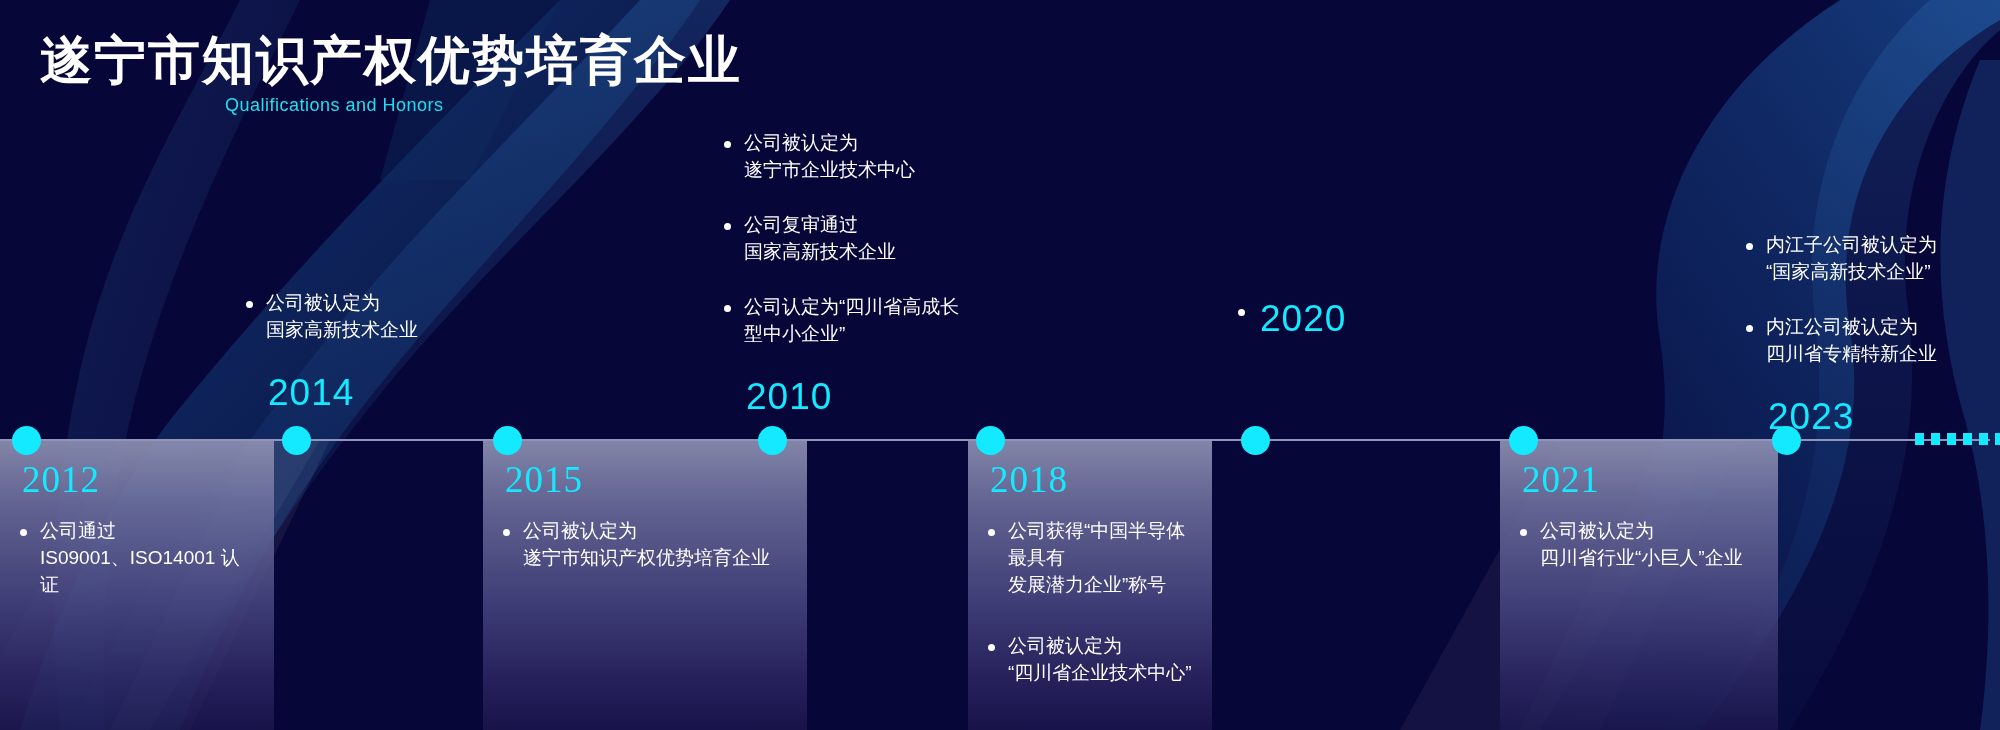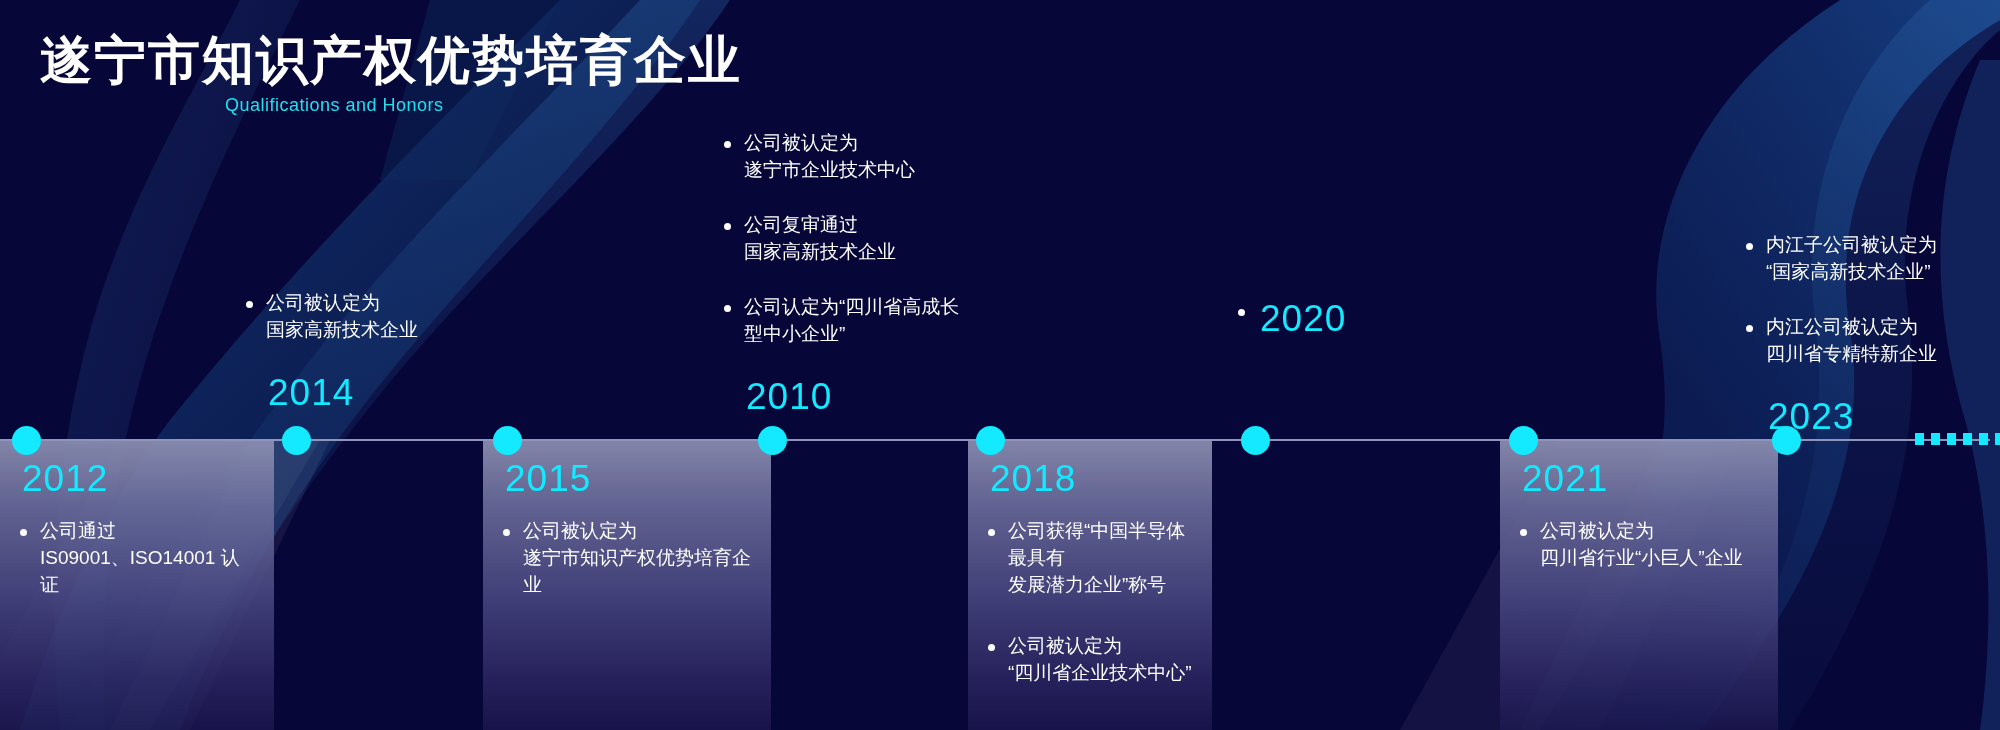--- a/index.html
+++ b/index.html
@@ -99,20 +99,21 @@
     z-index: 3;
     overflow: visible;
   }
   .card-year {
     position: absolute;
     left: 22px;
     top: 18px;
     font-size: 37px;
     color: #13e9ff;
     letter-spacing: 1px;
+    font-family: Liberation Serif, serif;
   }
   .card-list {
     position: absolute;
     left: 14px;
     top: 78px;
     right: 16px;
   }
 
   
   .above {
@@ -227,21 +228,21 @@
  IS09001、ISO14001 认证</span></div>
         </div>
       </div>
       <div class="above" style="left: 240px; top: 290px;">
         <div class="above-list">
           <div class="bullet"><span class="dot"></span><span>公司被认定为
 国家高新技术企业</span></div>
         </div>
         <div class="above-year">2014</div>
       </div>
-      <div class="card" style="left: 483px; width: 288px;">
+      <div class="card" style="left: 483px; width: 324px;">
         <div class="card-year">2015</div>
         <div class="card-list">
           <div class="bullet"><span class="dot"></span><span>公司被认定为
 遂宁市知识产权优势培育企业</span></div>
         </div>
       </div>
       <div class="above" style="left: 718px; top: 130px;">
         <div class="above-list">
           <div class="bullet"><span class="dot"></span><span>公司被认定为
 遂宁市企业技术中心</span></div>

